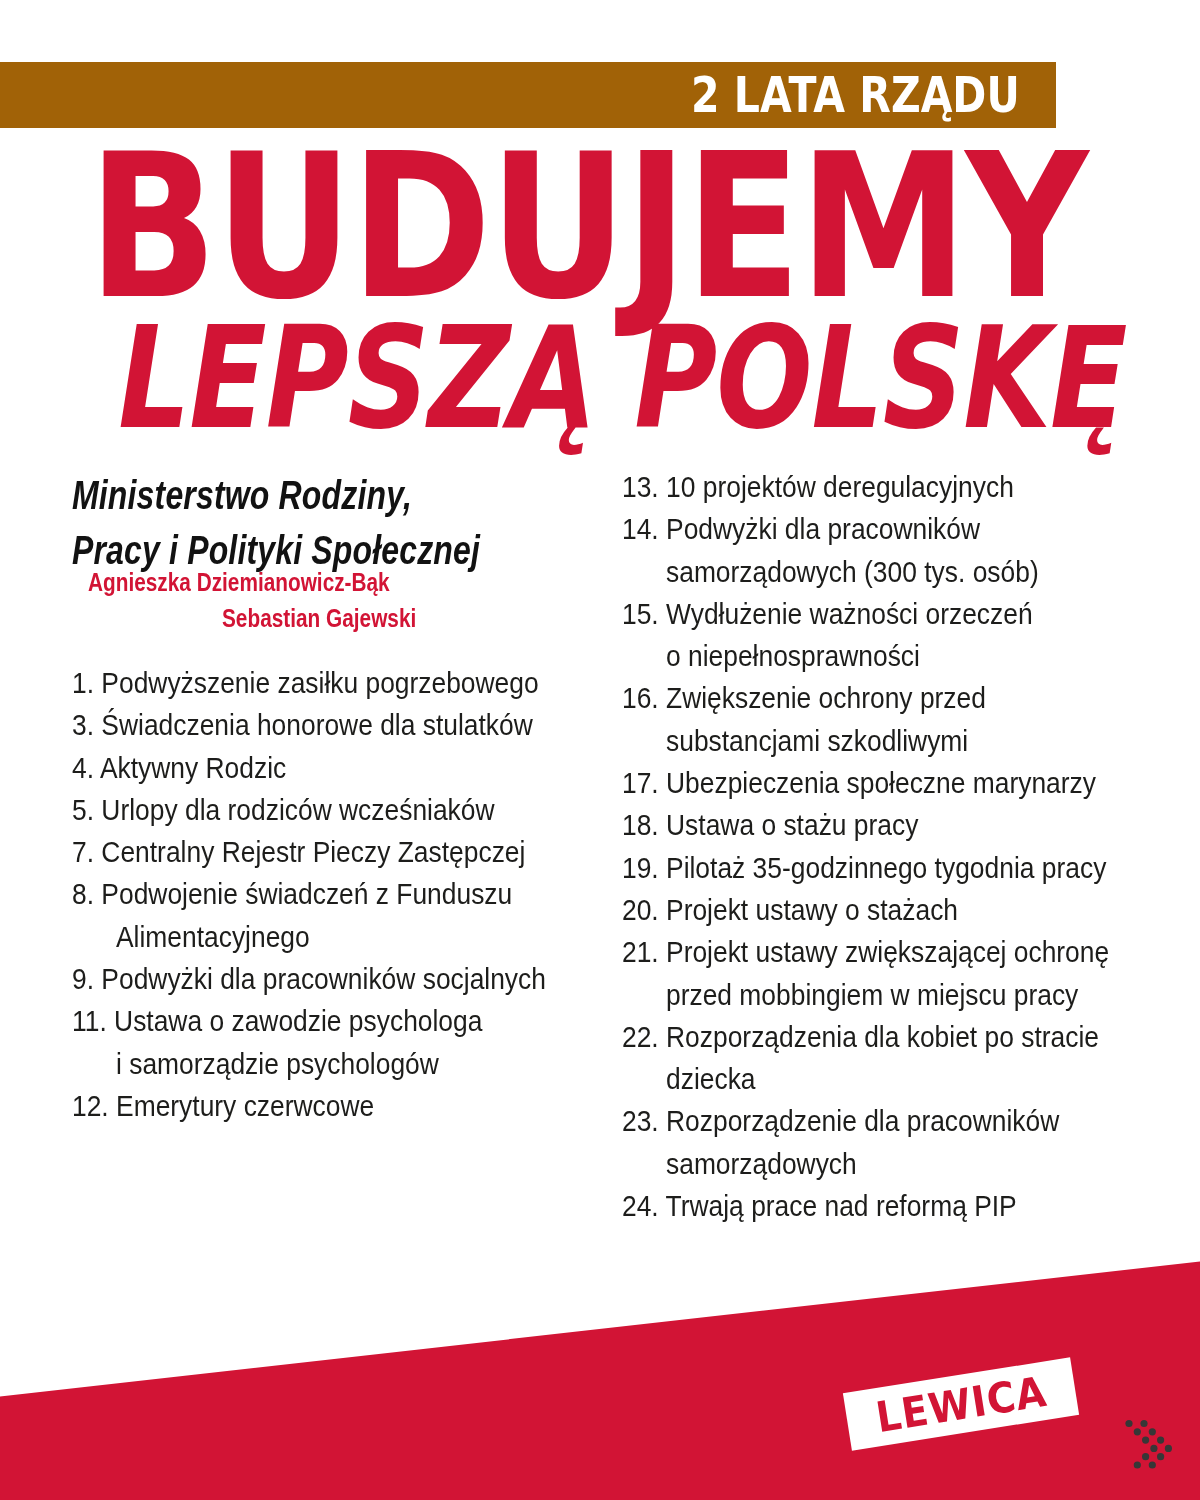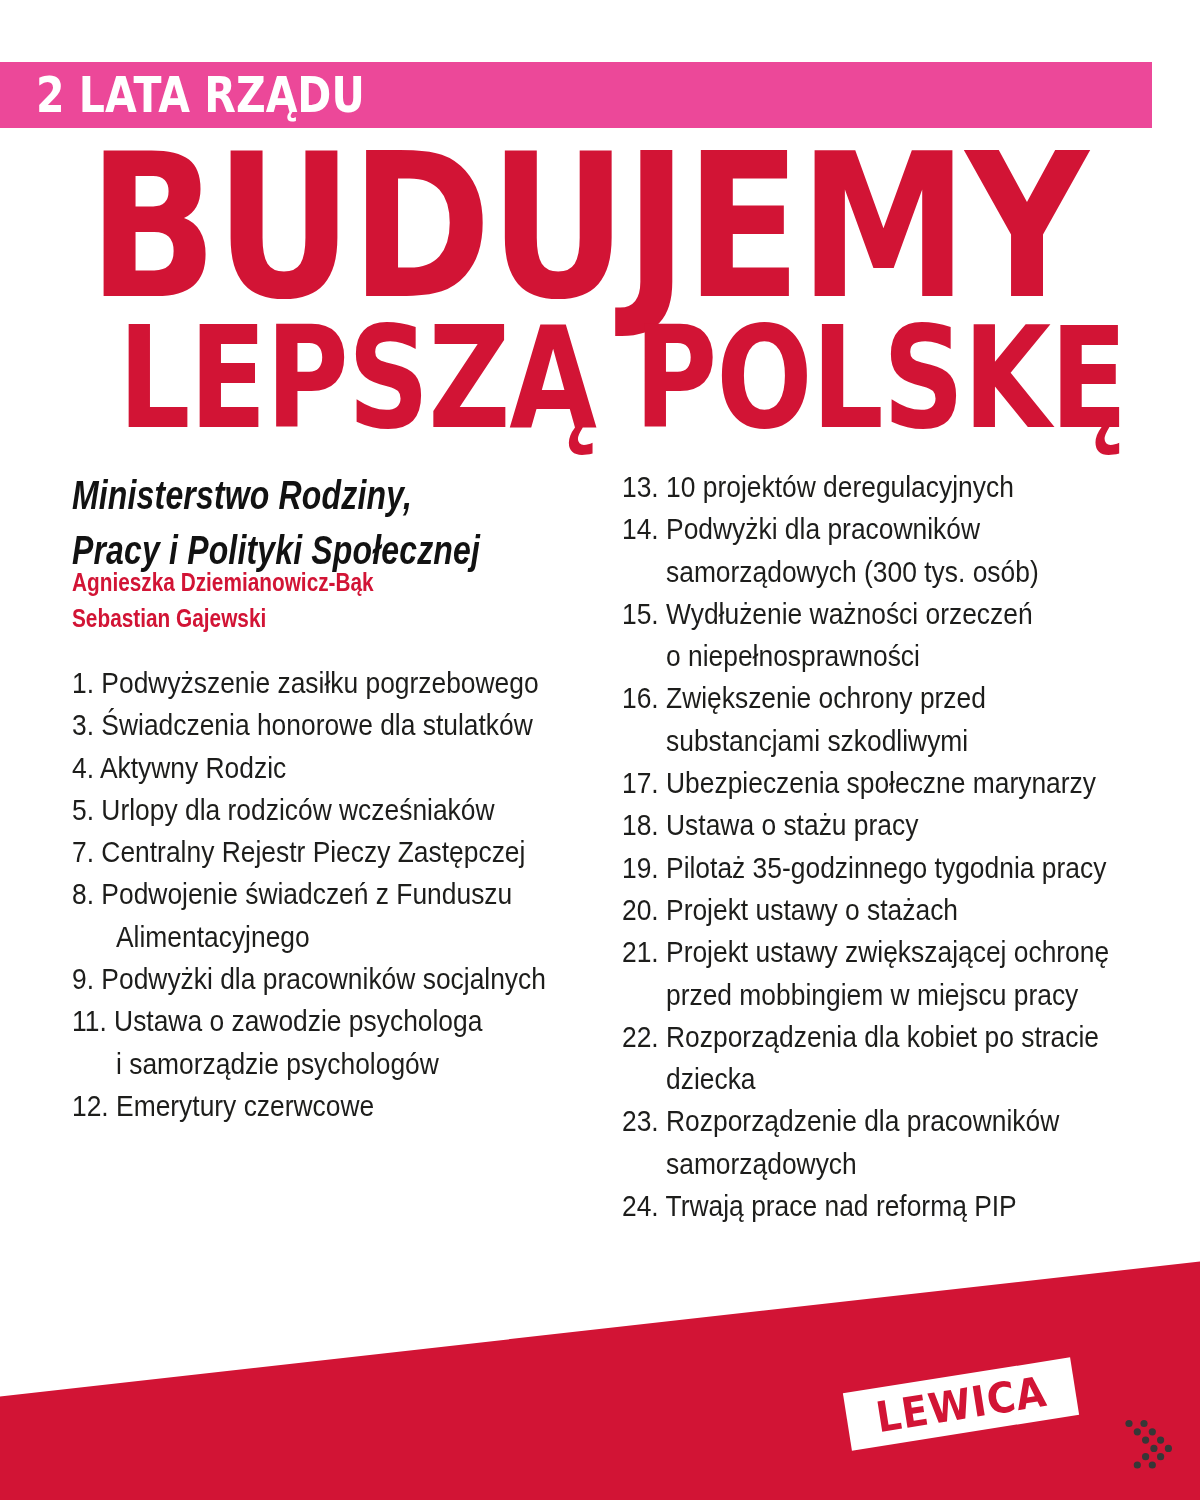--- a/index.html
+++ b/index.html
@@ -2,47 +2,47 @@
 <html lang="pl"><head>
 <meta charset="utf-8">
 <style>
   html,body{margin:0;padding:0;background:#fff;}
   .page{
     position:relative;width:1200px;height:1500px;background:#ffffff;
     overflow:hidden;font-family:"Liberation Sans",sans-serif;
   }
   
   .banner{
-    position:absolute;left:0;top:62px;width:1152px;height:66px;
-    background:#ec4899;display:flex;align-items:center;justify-content:flex-start;
+    position:absolute;left:0;top:62px;width:1056px;height:66px;
+    background:#a16207;display:flex;align-items:center;justify-content:flex-end;
   }
   .banner-text{
     color:#fff;font-family:"DejaVu Sans",sans-serif;font-weight:bold;
     font-size:50px;display:inline-block;transform:scaleX(.82);transform-origin:center;
     letter-spacing:0;white-space:nowrap;
   }
   
   .title1{position:absolute;left:0;top:127px;width:1200px;line-height:200px;}
   .title1 span{
     display:inline-block;color:#D21435;font-family:"DejaVu Sans",sans-serif;font-weight:bold;
     font-size:200px;letter-spacing:-.015em;transform:scaleX(.85);transform-origin:center;white-space:nowrap;
   }
-  .title2{position:absolute;left:0;top:309px;width:1059px;text-align:center;line-height:140px;}
+  .title2{position:absolute;left:0;top:309px;width:1059px;text-align:center;line-height:140px;font-style:italic;}
   .title2 span{
     display:inline-block;color:#D21435;font-family:"DejaVu Sans",sans-serif;font-weight:bold;
     font-size:140px;letter-spacing:-.01em;transform:scaleX(.81);transform-origin:center;white-space:nowrap;
   }
   
   .ministry{position:absolute;left:72px;top:472px;font-style:italic;}
   .ministry .hline{line-height:46px;white-space:nowrap;}
   .ministry .hline span{
     display:inline-block;font-weight:bold;font-size:40px;color:#121212;
     transform:scaleX(.80);transform-origin:0 50%;letter-spacing:.2px;white-space:nowrap;
   }
-  .ministers{position:absolute;left:72px;top:566px;}
+  .ministers{position:absolute;left:88px;top:566px;text-align:right;}
   .ministers .mline{line-height:32px;white-space:nowrap;}
   .ministers .mline span{
     display:inline-block;font-weight:bold;font-size:26px;color:#D21435;
     transform:scaleX(.80);transform-origin:0 50%;white-space:nowrap;
   }
   
   .col{position:absolute;}
   .col-left{left:72px;top:662px;width:560px;}
   .col-right{left:622px;top:466px;width:580px;}
   .line{line-height:42.3px;height:42.3px;white-space:nowrap;}

